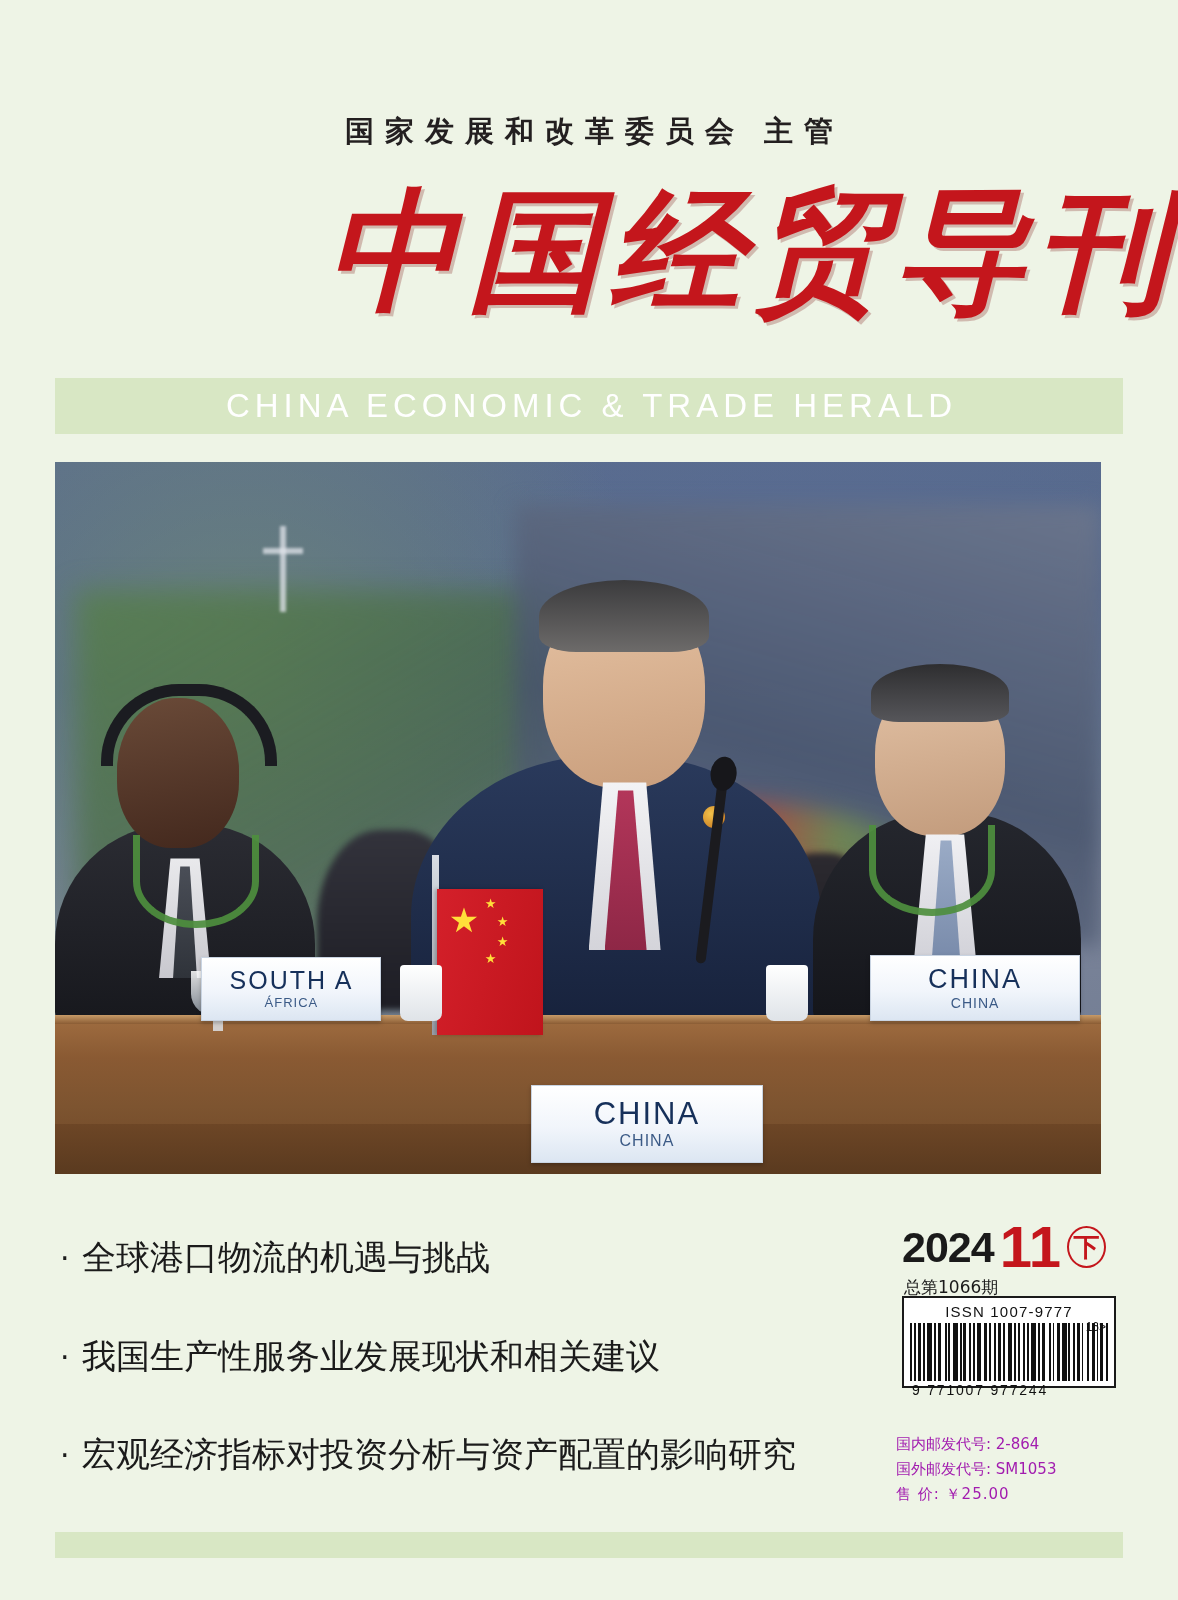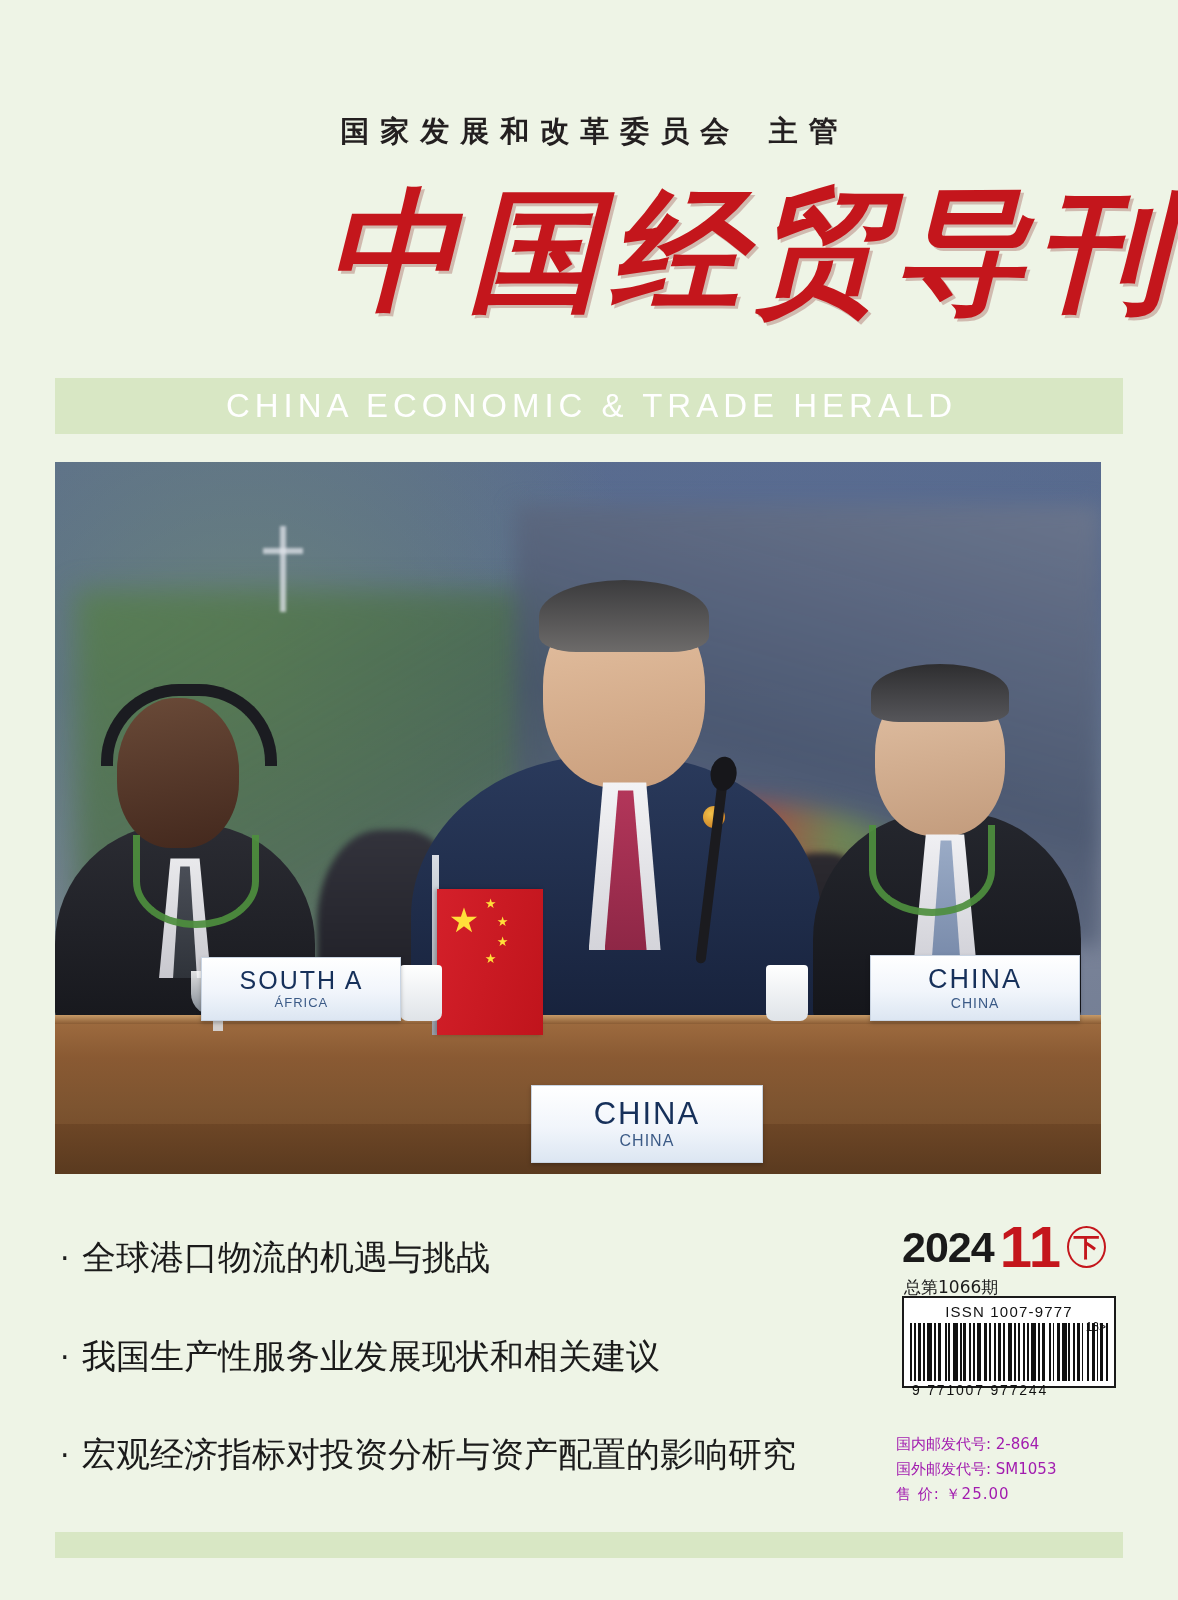--- a/index.html
+++ b/index.html
@@ -16,21 +16,21 @@
     overflow: hidden;
   }
 
   
   .supervisor {
     position: absolute;
     top: 112px;
     left: 0;
     width: 100%;
     text-align: center;
-    font-family: Liberation Mono, monospace;
+    font-family: Liberation Sans, sans-serif;
     font-size: 29px;
     font-weight: bold;
     letter-spacing: 11px;
     color: #231f20;
     text-indent: 11px;
   }
 
   .title-cn {
     position: absolute;
     top: 168px;
@@ -399,21 +399,21 @@
     width: 210px;
     height: 66px;
     padding-top: 8px;
     box-sizing: border-box;
   }
   .plate-right .l1 { font-size: 27px; letter-spacing: 2px; }
   .plate-right .l2 { font-size: 14px; letter-spacing: 1px; color: #3b5a86; }
   .plate-left {
     left: 14%;
     bottom: 21.5%;
-    width: 200px;
+    width: 180px;
     height: 64px;
     padding-top: 8px;
     box-sizing: border-box;
     background: linear-gradient(180deg, #fbfbfc 0%, #e9eef5 100%);
   }
   .plate-left .l1 { font-size: 25px; letter-spacing: 2px; }
   .plate-left .l2 { font-size: 13px; letter-spacing: 1px; color: #3b5a86; }
 
   .photo .cup {
     position: absolute;

